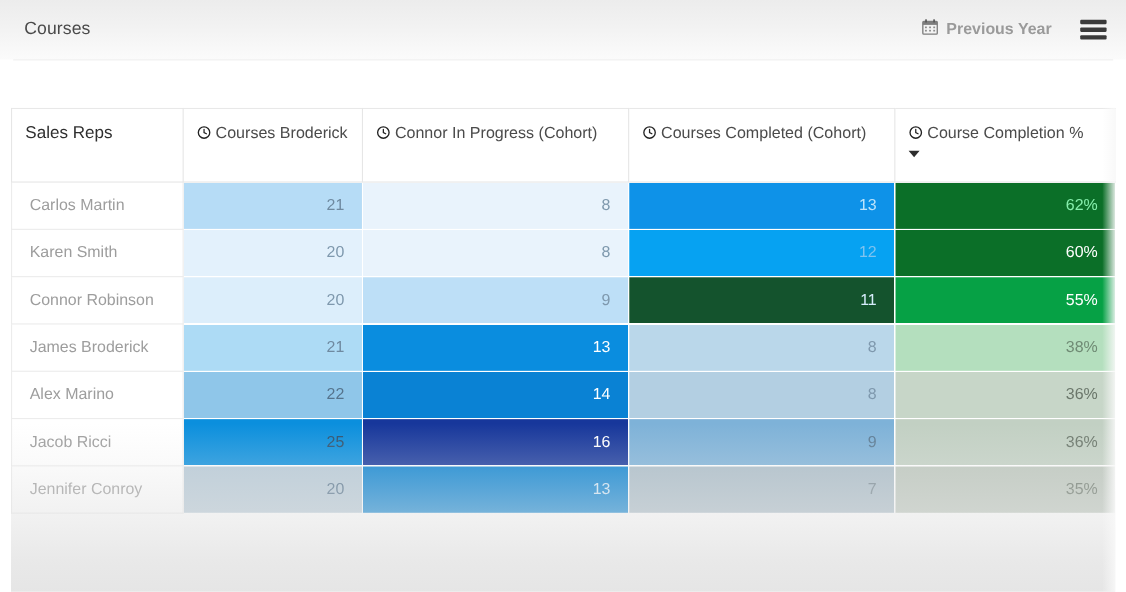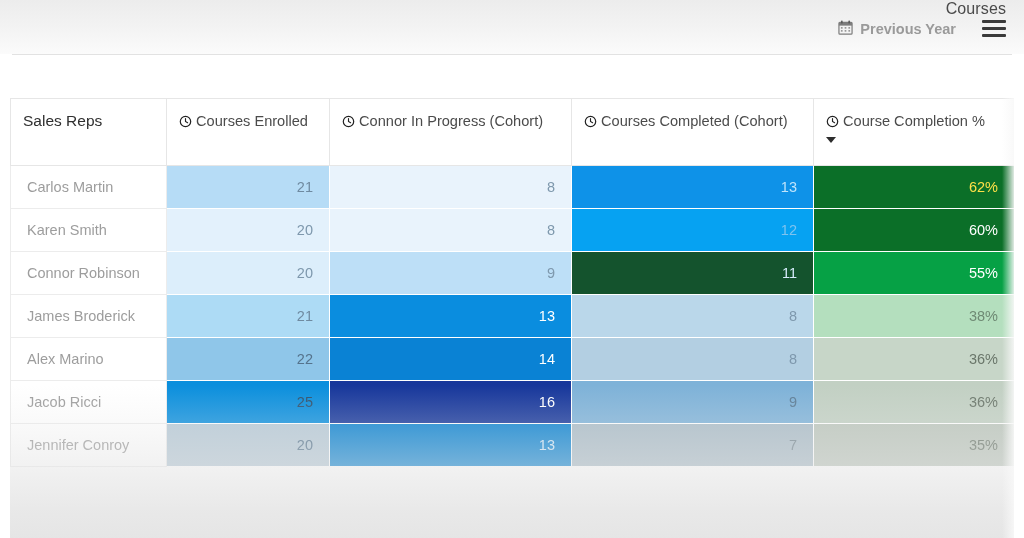--- a/index.html
+++ b/index.html
@@ -14,24 +14,23 @@
     background: #ffffff;
     -webkit-font-smoothing: antialiased;
   }
 
   
   .topbar {
     position: relative;
     height: 54px;
     background: linear-gradient(180deg, #ececec 0%, #f2f2f2 45%, #fbfbfb 100%);
     display: flex;
-    align-items: flex-end;
+    align-items: center;
     padding: 0 18px 0 22px;
     box-sizing: border-box;
-    flex-direction: column;
   }
   .topbar-title {
     font-size: 16px;
     color: #4a4a4a;
     font-weight: 400;
     letter-spacing: .1px;
   }
   .topbar-right {
     margin-left: auto;
     display: flex;
@@ -221,21 +220,21 @@
         <th class="first-head">
           <span>Sales Reps</span>
         </th>
         <th>
           <span class="head-metric">
             <span class="clock-icon">
               <svg width="13" height="13" viewBox="0 0 16 16" aria-hidden="true">
                 <circle cx="8" cy="8" r="6.4" fill="none" stroke="#222" stroke-width="1.5"></circle>
                 <path d="M8 4.4 V8 L10.6 9.4" fill="none" stroke="#222" stroke-width="1.4" stroke-linecap="round"></path>
               </svg>
-            </span><span>Courses Enrolled</span>
+            </span><span>Courses Broderick</span>
           </span>
         </th>
         <th>
           <span class="head-metric">
             <span class="clock-icon">
               <svg width="13" height="13" viewBox="0 0 16 16" aria-hidden="true">
                 <circle cx="8" cy="8" r="6.4" fill="none" stroke="#222" stroke-width="1.5"></circle>
                 <path d="M8 4.4 V8 L10.6 9.4" fill="none" stroke="#222" stroke-width="1.4" stroke-linecap="round"></path>
               </svg>
             </span><span>Connor In Progress (Cohort)</span>
@@ -263,21 +262,21 @@
           <span class="sort-caret"></span>
         </th>
       </tr>
     </thead>
     <tbody id="tbody">
         <tr>
           <td class="name-cell">Carlos Martin</td>
           <td class="num-cell" style="background: rgb(182, 220, 246); color: rgb(111, 138, 160);">21</td>
           <td class="num-cell" style="background: rgb(233, 243, 252); color: rgb(126, 152, 173);">8</td>
           <td class="num-cell" style="background: rgb(14, 146, 232); color: rgb(191, 228, 251);">13</td>
-          <td class="num-cell" style="background: rgb(11, 111, 40); color: #fde047;">62%</td>
+          <td class="num-cell" style="background: rgb(11, 111, 40); color: #86efac;">62%</td>
         </tr>
         <tr>
           <td class="name-cell">Karen Smith</td>
           <td class="num-cell" style="background: rgb(227, 241, 252); color: rgb(126, 152, 173);">20</td>
           <td class="num-cell" style="background: rgb(233, 243, 252); color: rgb(126, 152, 173);">8</td>
           <td class="num-cell" style="background: rgb(6, 162, 242); color: rgb(126, 195, 239);">12</td>
           <td class="num-cell" style="background: rgb(11, 111, 40); color: rgb(255, 255, 255);">60%</td>
         </tr>
         <tr>
           <td class="name-cell">Connor Robinson</td>

